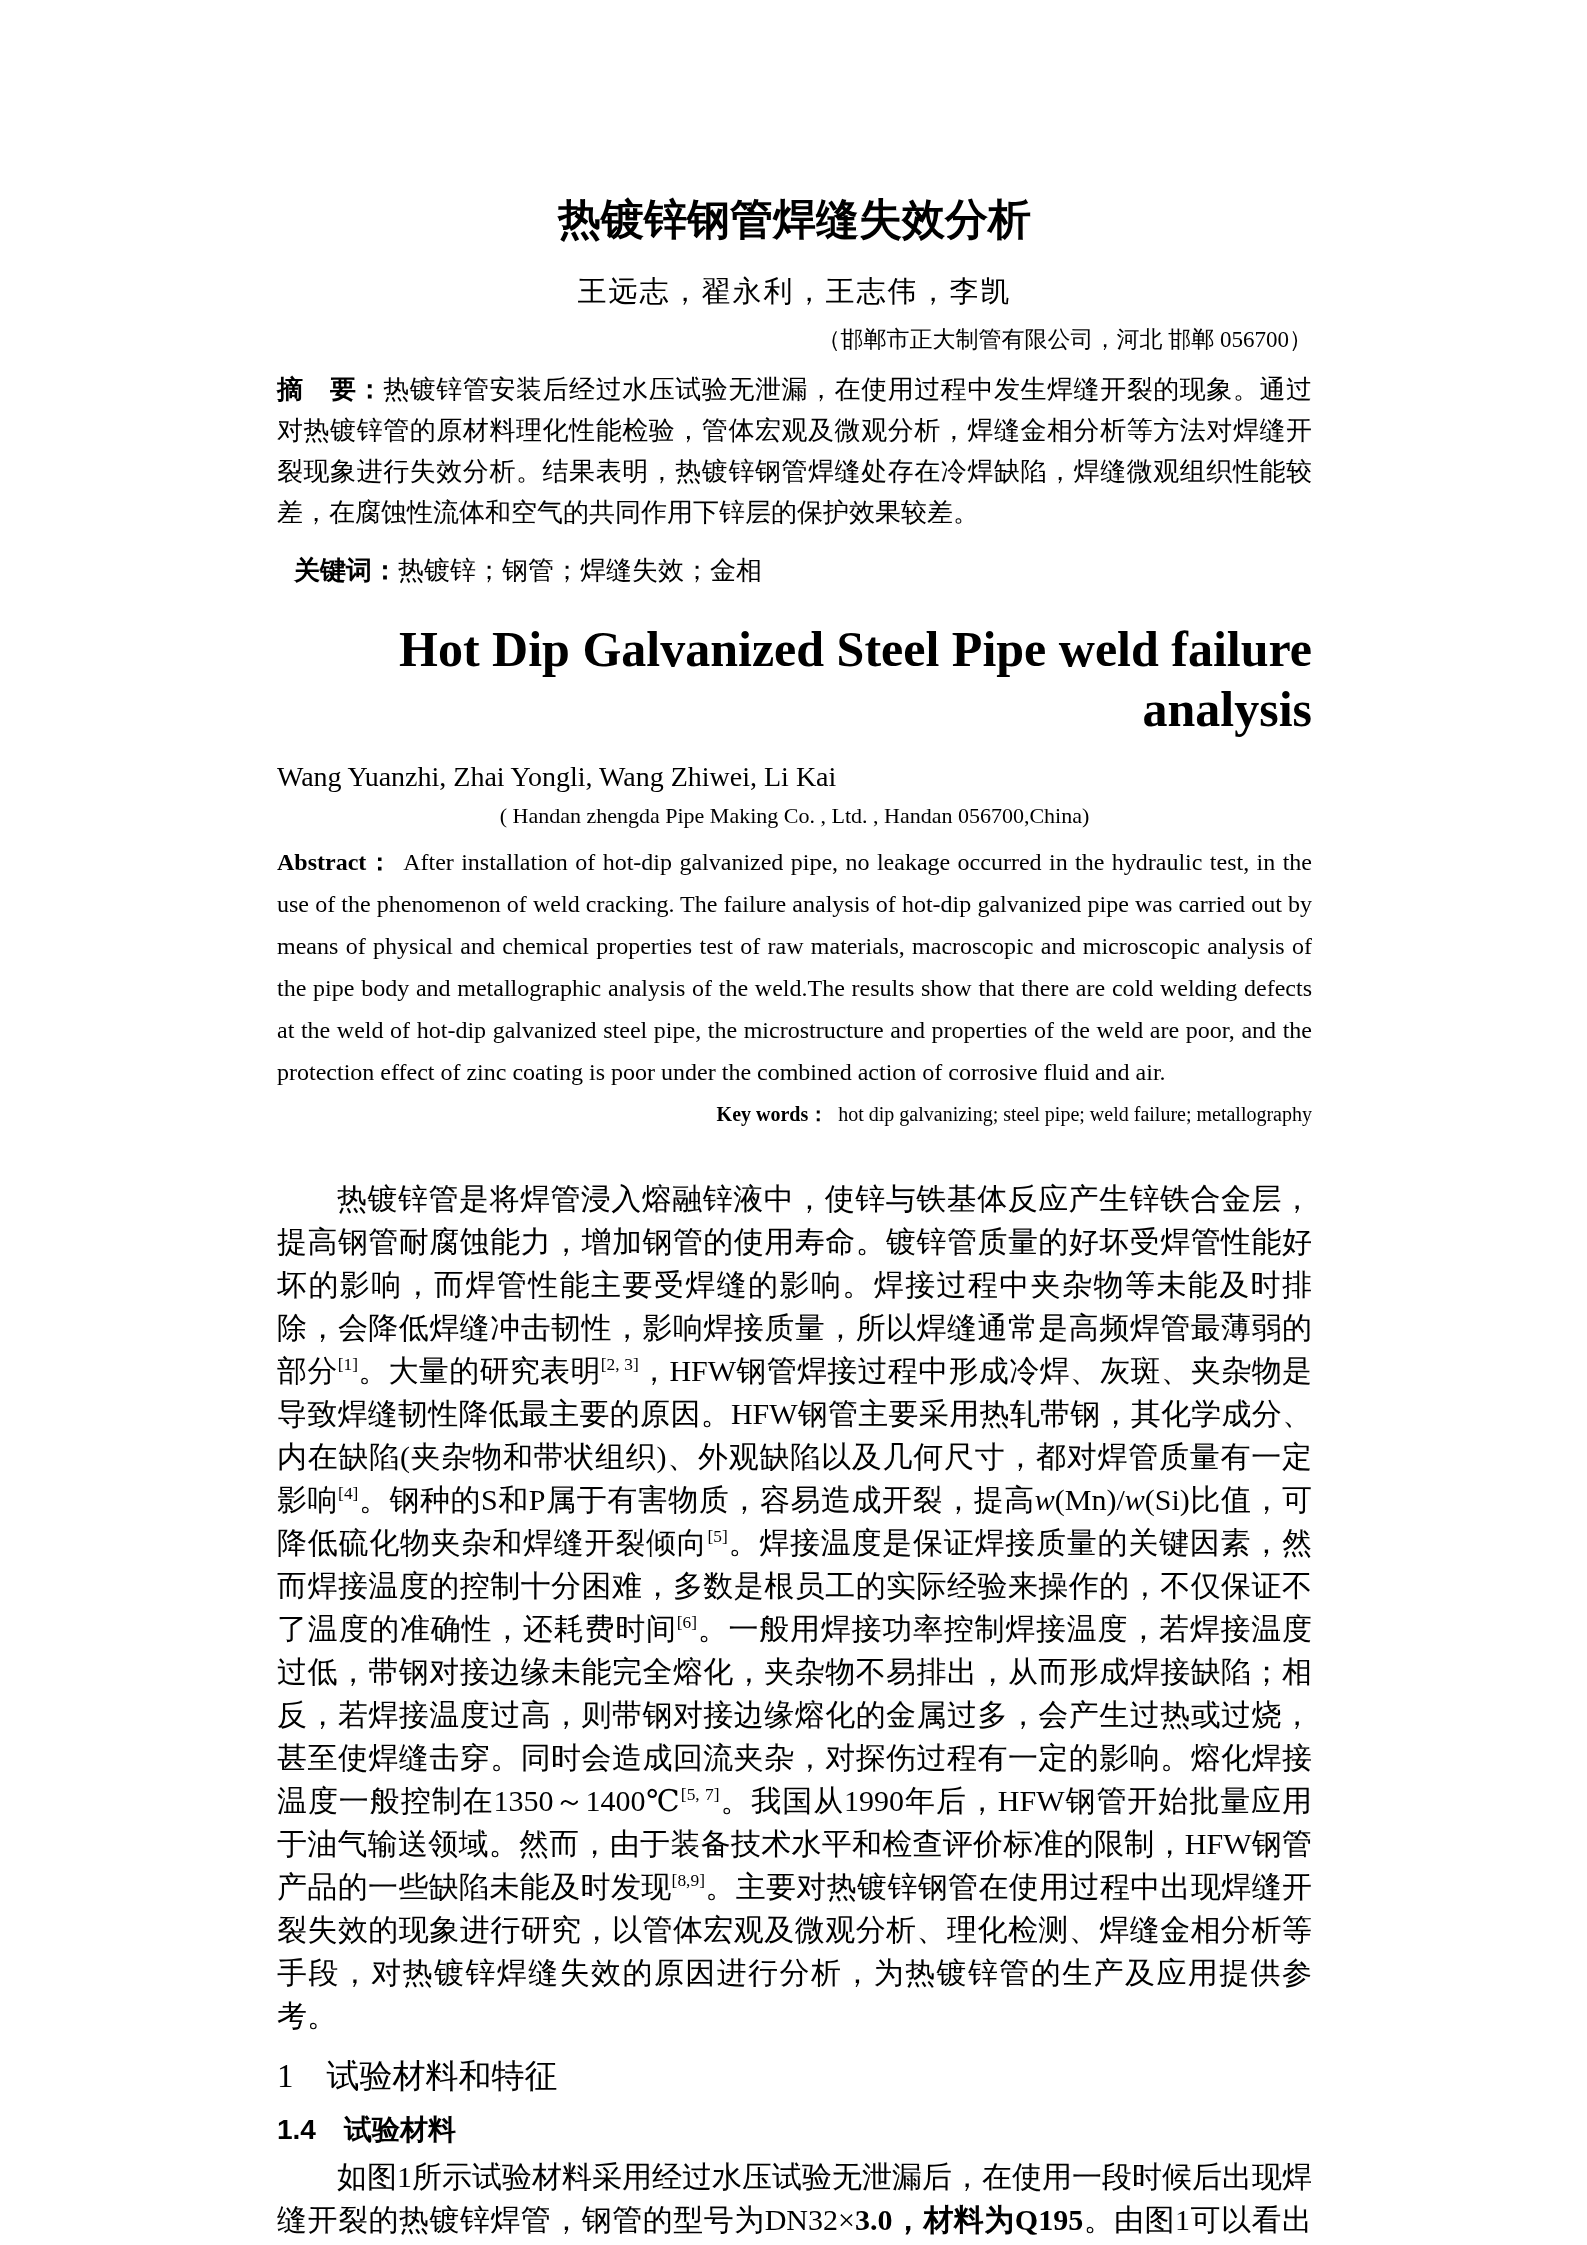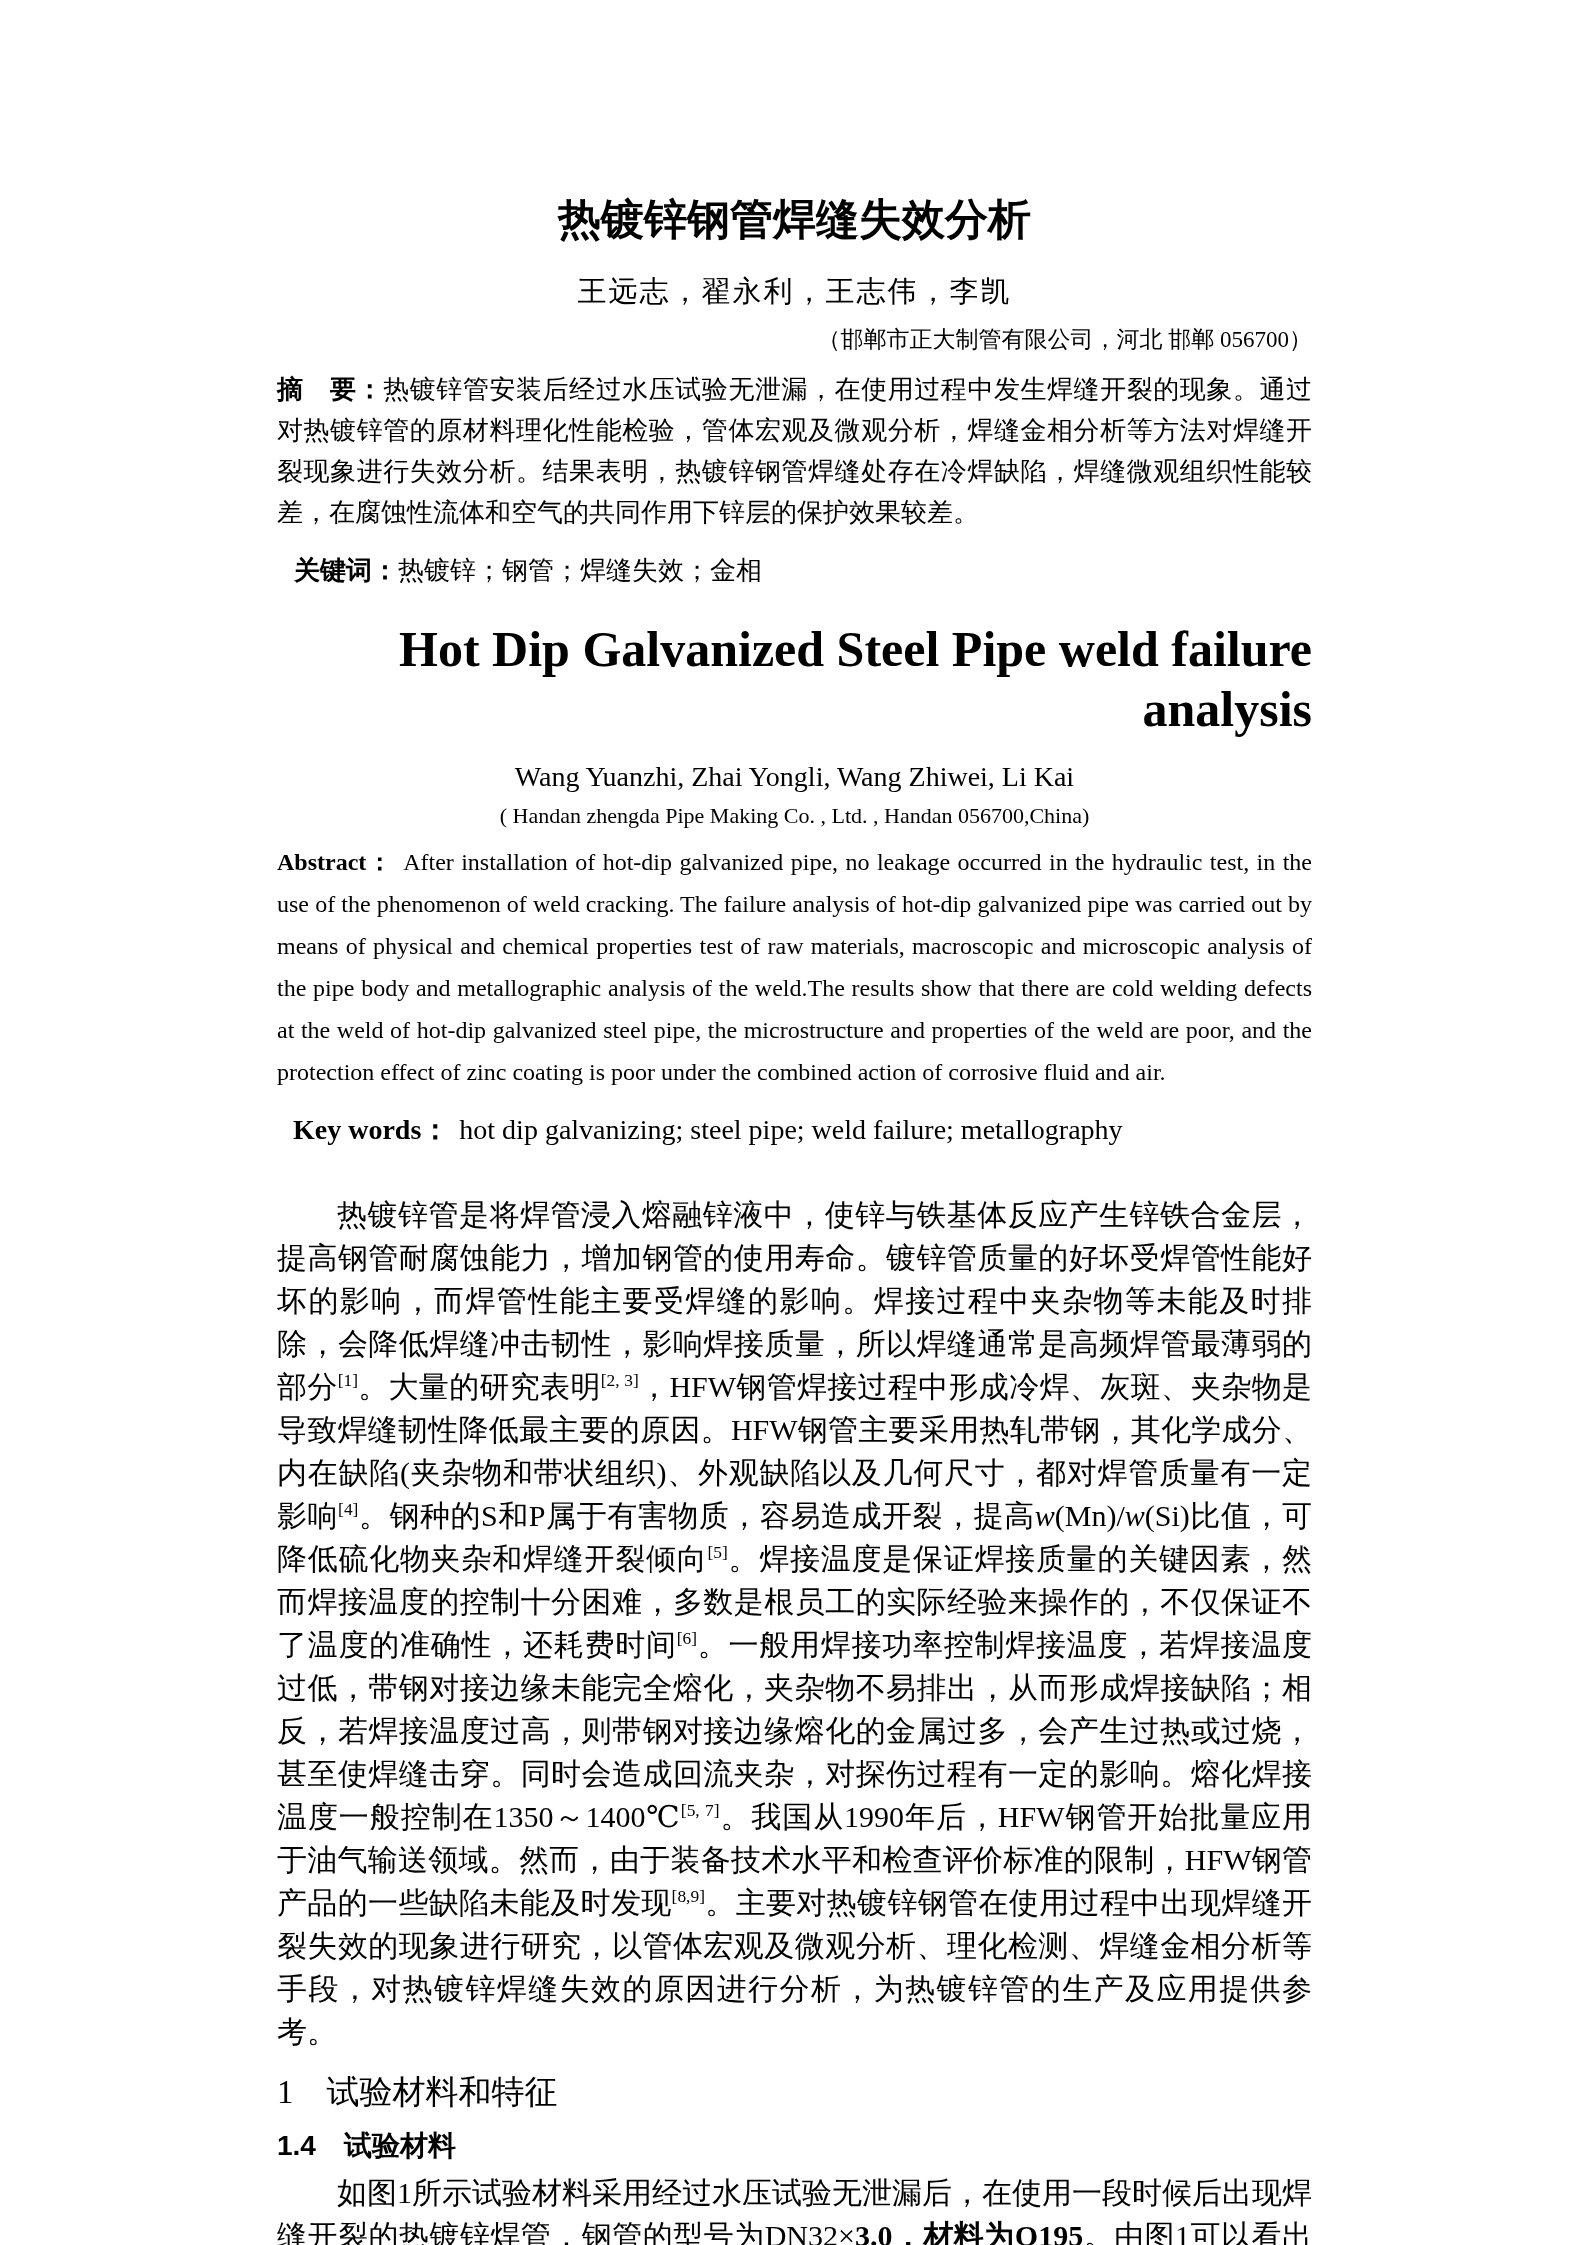--- a/index.html
+++ b/index.html
@@ -57,38 +57,39 @@
   
   .en-title {
     font-size: 50px;
     font-weight: bold;
     text-align: right;
     line-height: 1.2;
     margin: 28px 0 0 0;
   }
   .en-authors {
     font-size: 28px;
-    text-align: center;
+    text-align: left;
     margin-top: 22px;
   }
   .en-affil {
     font-size: 22px;
     text-align: center;
     margin-top: 10px;
   }
   .en-abstract {
     font-size: 24px;
     line-height: 42px;
     text-align: justify;
     margin: 12px 0 0 0;
   }
   .en-keywords {
-    font-size: 28px;
+    font-size: 20px;
     line-height: 42px;
-    margin: 16px;
+    margin: 0;
+    text-align: right;
   }
   .label-en {
     font-weight: bold;
     margin-right: 10px;
   }
   
   .body-para {
     font-size: 30px;
     line-height: 43px;
     text-align: justify;

